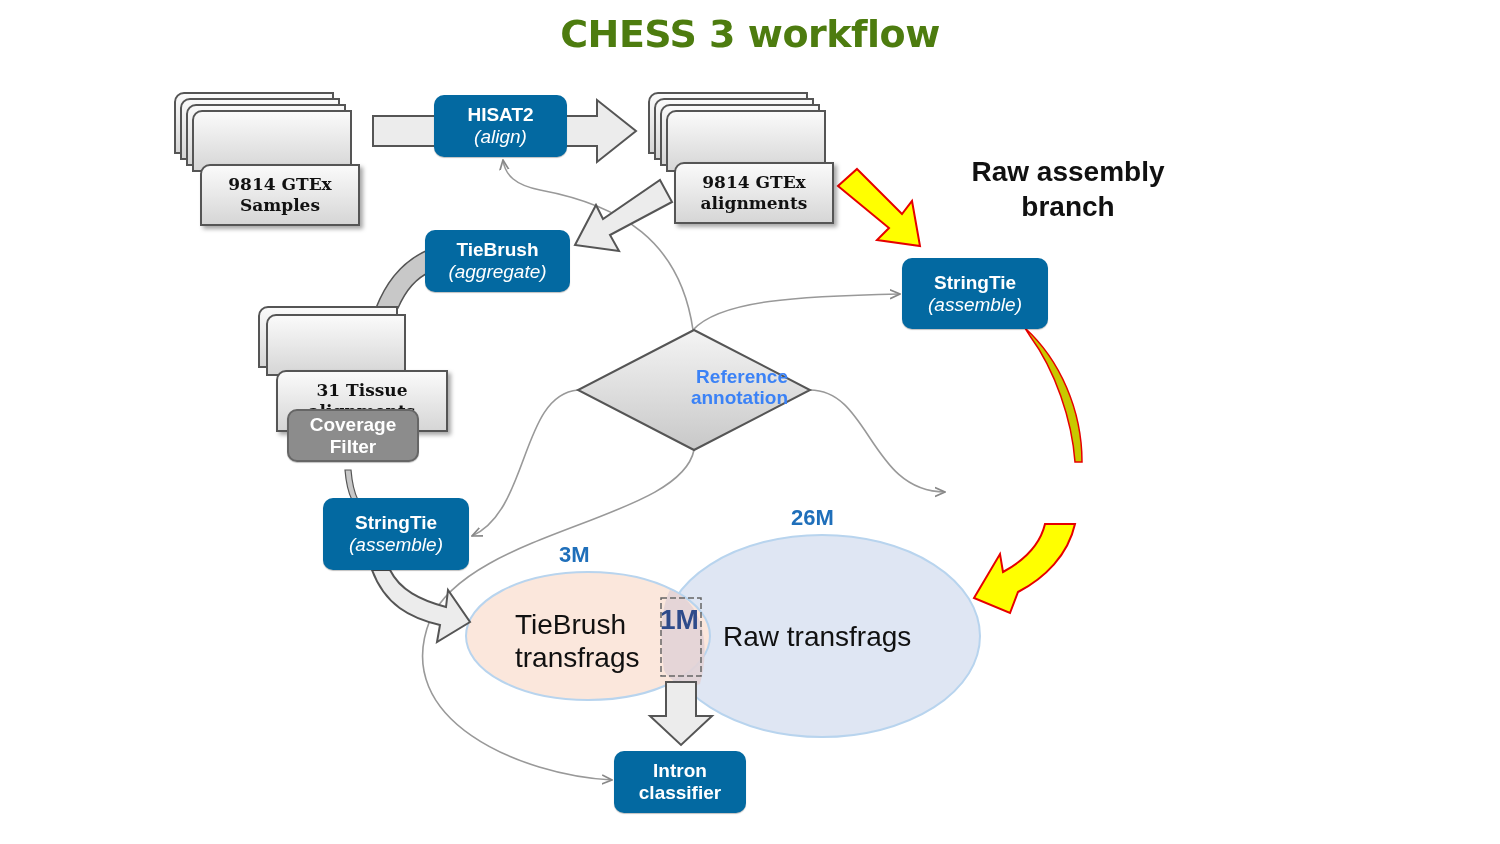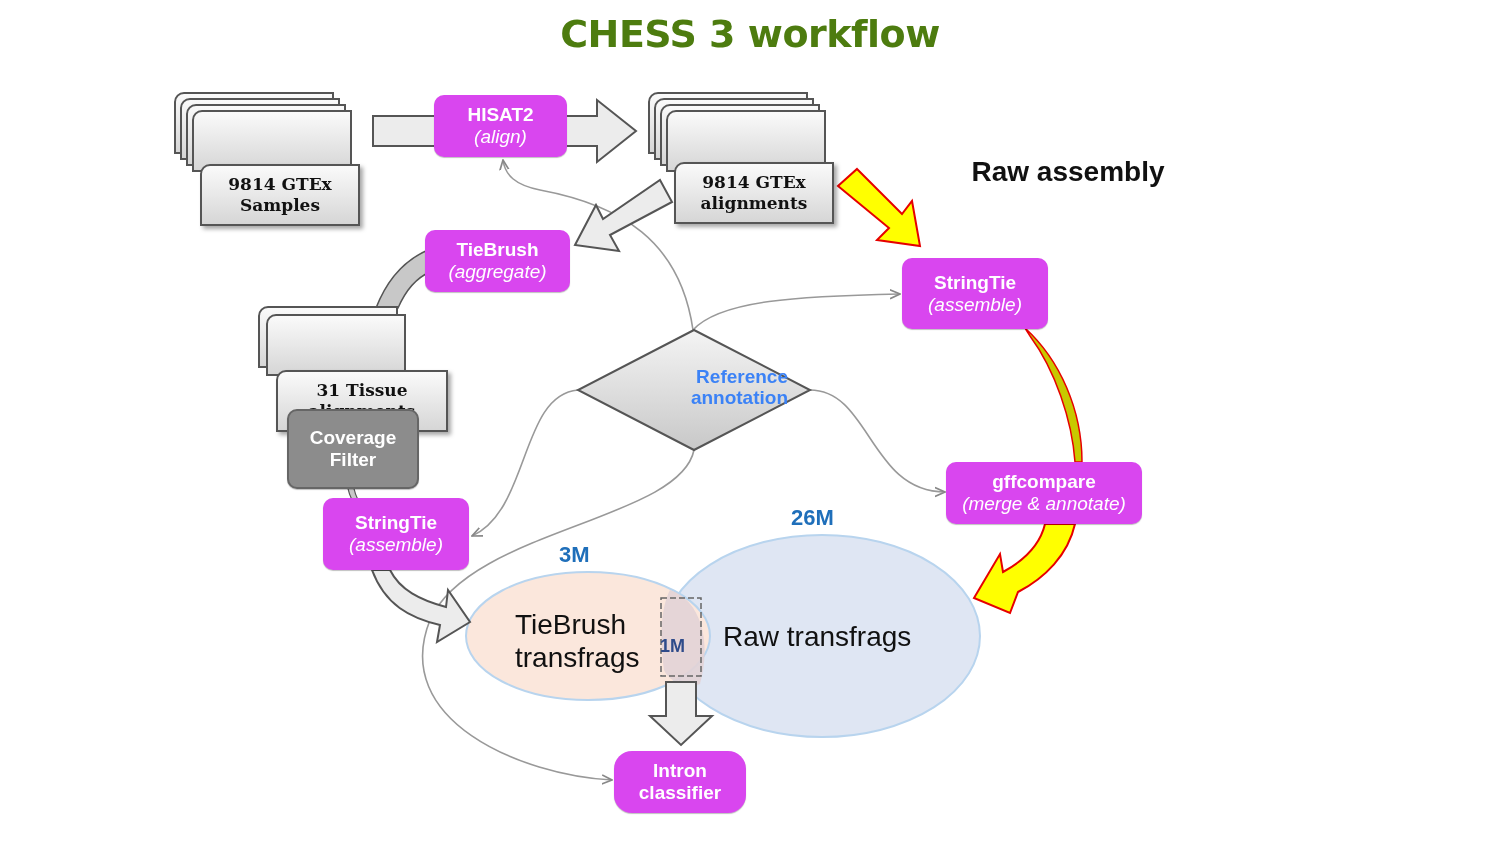--- a/index.html
+++ b/index.html
@@ -1,31 +1,31 @@
 <!DOCTYPE html>
 <html><head>
 <meta charset="utf-8">
 <style>
   html, body { margin: 0; padding: 0; background: #ffffff; }
   body { width: 1500px; height: 844px; position: relative; overflow: hidden; font-family: "Liberation Sans", sans-serif; }
   #stage { position: absolute; left: 0; top: 0; width: 1500px; height: 844px; }
   svg { position: absolute; left: 0; top: 0; }
   .title { position: absolute; left: 0; width: 1500px; top: 12px; text-align: center; font-family: "DejaVu Sans", sans-serif; font-weight: bold; font-size: 38px; color: #4d7c0f; letter-spacing: -0.5px; }
   .branch-label { position: absolute; left: 948px; top: 154px; width: 240px; text-align: center; font-weight: bold; font-size: 28px; line-height: 35px; color: #111; }
-  .proc { position: absolute; background: #d946ef; color: #fff; border-radius: 10px; text-align: center; display: flex; flex-direction: column; justify-content: center; align-items: center; font-size: 19px; line-height: 22px; box-shadow: 0 1px 1px rgba(0,0,0,0.25); }
+  .proc { position: absolute; background: #0369a1; color: #fff; border-radius: 10px; text-align: center; display: flex; flex-direction: column; justify-content: center; align-items: center; font-size: 19px; line-height: 22px; box-shadow: 0 1px 1px rgba(0,0,0,0.25); }
   .proc .name { font-weight: bold; }
   .proc .sub { font-style: italic; }
   .proc.light { background: #8c8c8c; border: 2px solid #666; box-sizing: border-box; }
   .stack { position: absolute; }
   .stack .sheet { position: absolute; width: 160px; height: 62px; background: linear-gradient(#fafafa, #d6d6d6); border: 2px solid #555; box-sizing: border-box; border-top-left-radius: 10px; }
   .stack .front { display: flex; flex-direction: column; justify-content: center; align-items: center; font-family: "DejaVu Serif", serif; font-weight: bold; font-size: 17px; line-height: 21px; color: #111; box-shadow: 3px 3px 4px rgba(0,0,0,0.35); margin-top: 48px; }
   .diamond-text { position: absolute; left: 600px; top: 366px; width: 188px; text-align: right; font-weight: bold; font-size: 19px; line-height: 21px; color: #3b82f6; }
   .count { position: absolute; color: #1f6fba; font-weight: bold; font-size: 22px; }
   .venn-label { position: absolute; font-size: 28px; line-height: 33px; color: #111; }
-  .overlap-label { position: absolute; left: 660px; top: 636px; font-weight: bold; font-size: 18px; color: #2e4b8a; }
+  .overlap-label { position: absolute; left: 660px; top: 604px; font-weight: bold; font-size: 28px; color: #2e4b8a; }
 </style>
 </head>
 <body>
 
 <div id="stage">
 
   <div class="title">CHESS 3 workflow</div>
 
   <svg width="1500" height="844">
     <defs>
@@ -103,52 +103,49 @@
   <div class="proc" style="left:434px; top:95px; width:133px; height:62px;">
     <span class="name">HISAT2</span>
     <span class="sub">(align)</span>
   </div>
 
   <div class="proc" style="left:425px; top:230px; width:145px; height:62px;">
     <span class="name">TieBrush</span>
     <span class="sub">(aggregate)</span>
   </div>
 
-  <div class="proc light" style="left:287px; top:409px; width:132px; height:80px;">
+  <div class="proc light" style="left:287px; top:409px; width:132px; height:53px;">
     <span class="name">Coverage</span>
     <span class="name">Filter</span>
   </div>
 
   <div class="proc" style="left:323px; top:498px; width:146px; height:72px;">
     <span class="name">StringTie</span>
     <span class="sub">(assemble)</span>
   </div>
 
   <div class="proc" style="left:902px; top:258px; width:146px; height:71px;">
     <span class="name">StringTie</span>
     <span class="sub">(assemble)</span>
   </div>
 
-  <div class="proc" style="left:946px; top:462px; width:196px; height:62px;">
-    <span class="name">gffcompare</span>
-    <span class="sub">(merge &amp; annotate)</span>
-  </div>
 
-  <div class="proc" style="left:614px; top:751px; width:132px; height:62px;border-radius:18px;">
+  <div class="proc" style="left:614px; top:751px; width:132px; height:62px;">
     <span class="name">Intron</span>
     <span class="name">classifier</span>
   </div>
 
   <div class="diamond-text">
     <div>Reference</div>
     <div>annotation</div>
   </div>
 
   <div class="branch-label">
     <div>Raw assembly</div>
+    <div>branch</div>
   </div>
 
   <div class="count" style="left:559px; top:542px;">3M</div>
   <div class="count" style="left:791px; top:505px;">26M</div>
 
   <div class="venn-label" style="left:515px; top:608px;">
     <div>TieBrush</div>
     <div>transfrags</div>
   </div>
   <div class="venn-label" style="left:723px; top:620px;">Raw transfrags</div>

